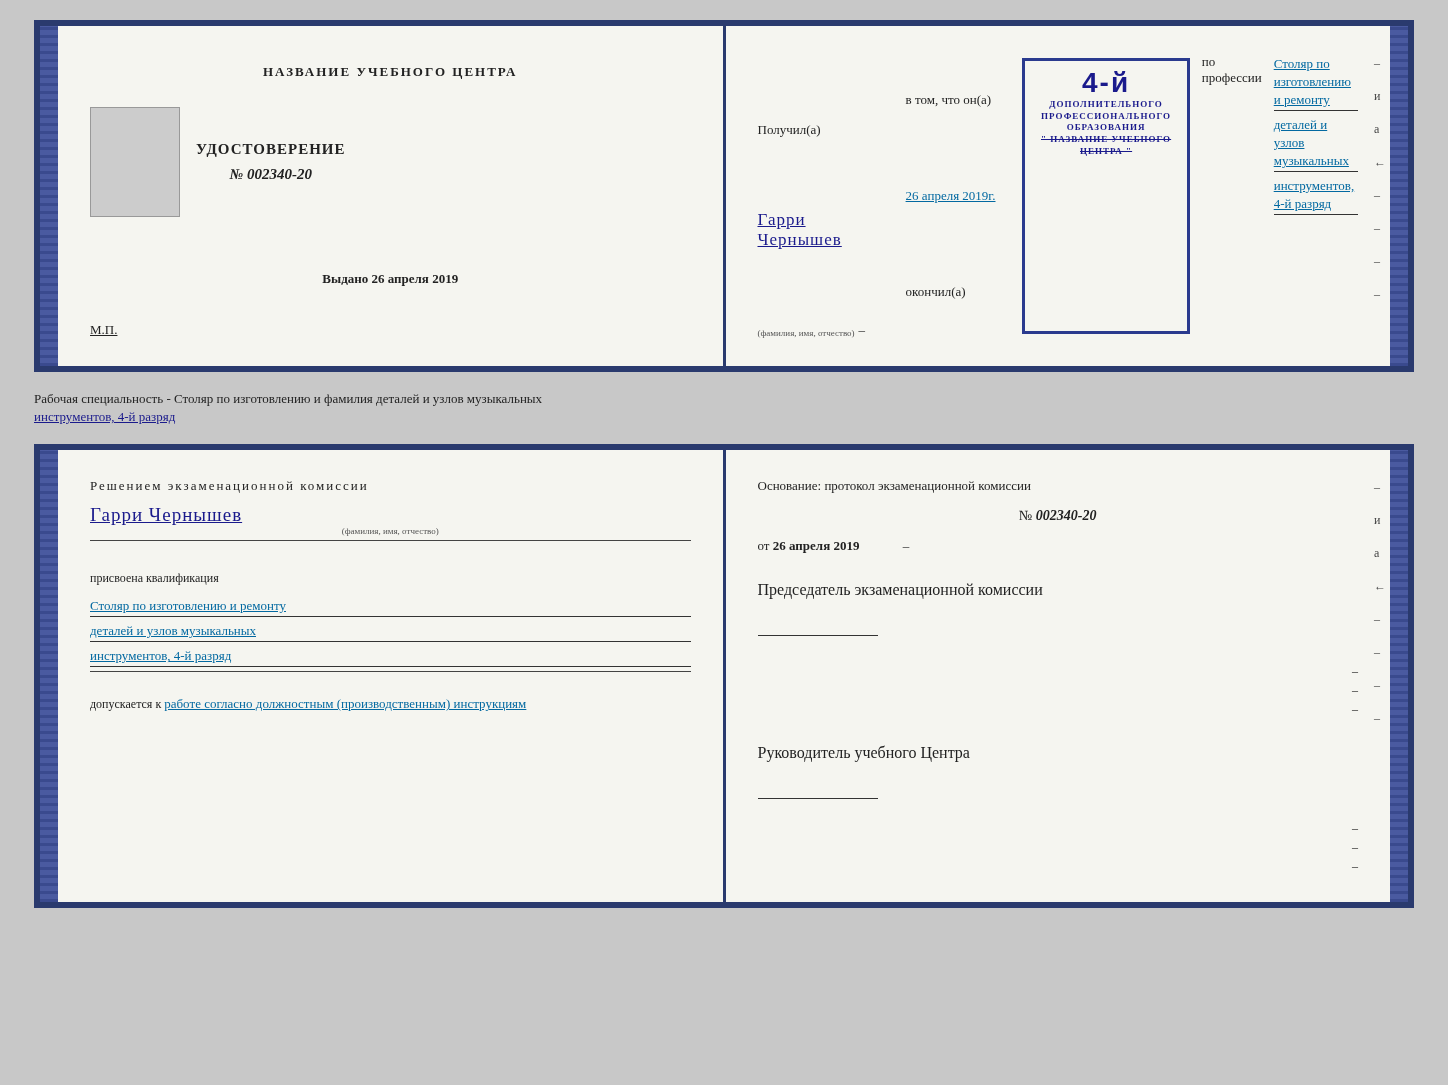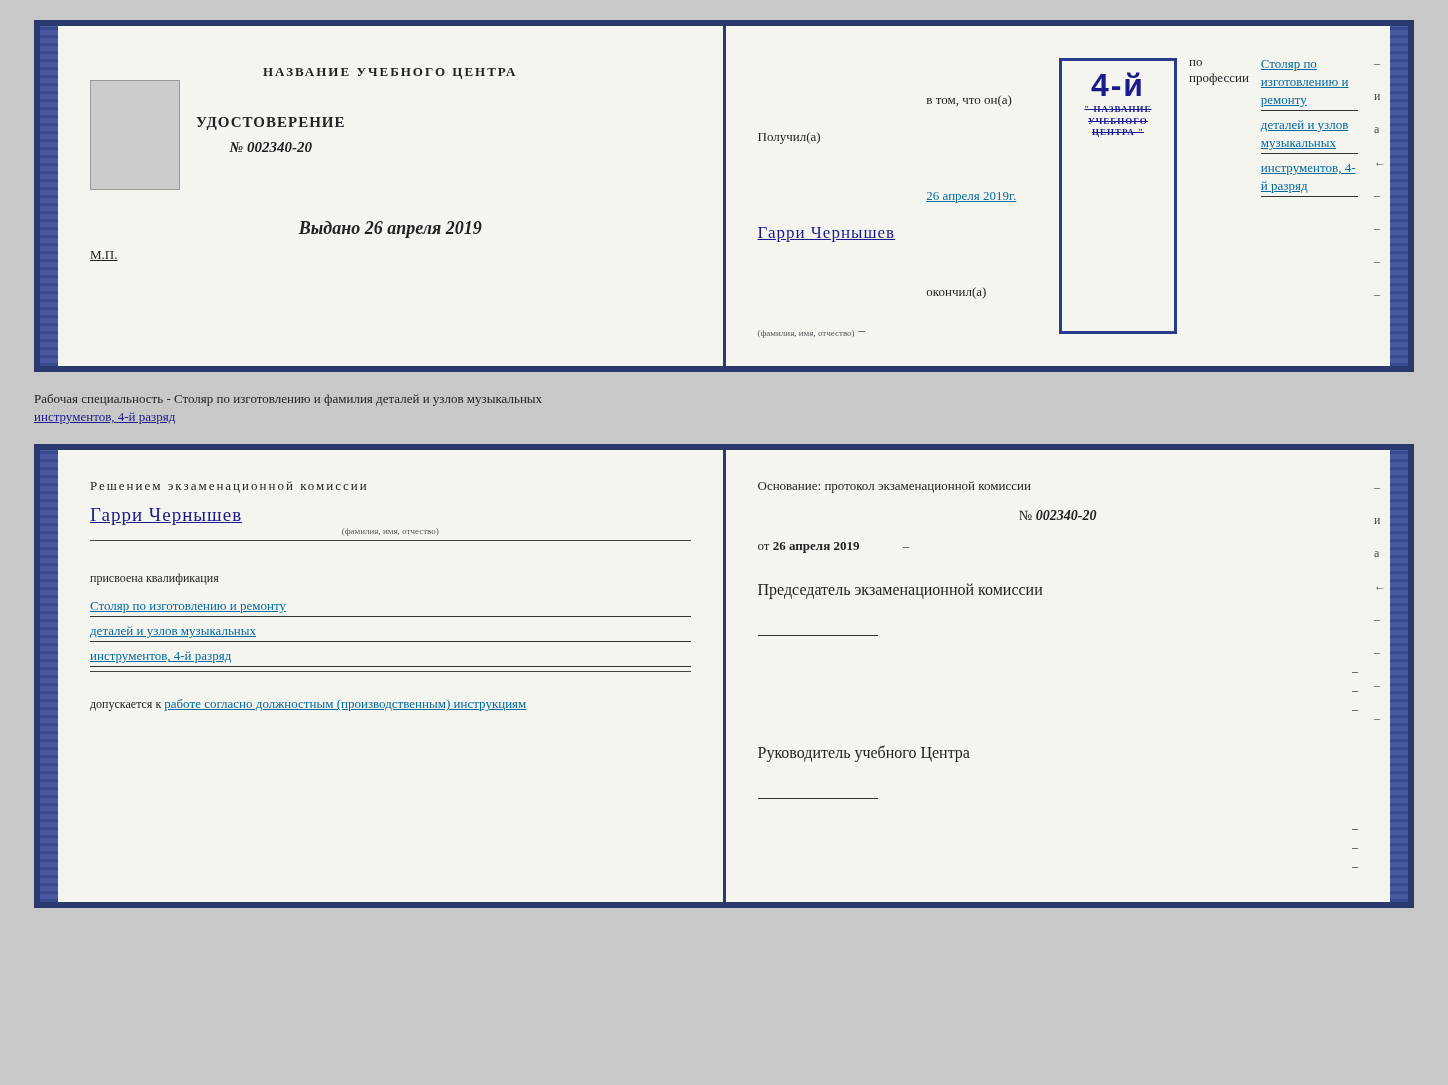--- a/index.html
+++ b/index.html
@@ -44,20 +44,21 @@
         #4a5aa0 3px, #4a5aa0 8px
       );
       flex-shrink: 0;
     }
 
     
     .top-doc .doc-left {
       display: flex;
       flex-direction: column;
       align-items: center;
+      justify-content: space-between;
       min-height: 340px;
     }
 
     .top-doc .doc-right {
       display: flex;
       flex-direction: row;
       gap: 12px;
       min-height: 340px;
     }
 
@@ -109,24 +110,23 @@
     }
 
     .left-text-section {
       display: flex;
       flex-direction: column;
       align-items: center;
       gap: 8px;
     }
 
     .issued-line {
-      font-size: 18px;
+      font-size: 13px;
       color: #222;
       margin-top: 28px;
-      font-style: italic;
     }
 
     .issued-line span {
       font-weight: bold;
     }
 
     .mp-line {
       font-size: 13px;
       color: #222;
       align-self: flex-start;
@@ -169,21 +169,21 @@
       border: 3px solid #2a3a8e;
       padding: 6px 10px;
       display: inline-block;
       text-align: center;
       position: relative;
       margin: 4px 0;
     }
 
     .stamp-box .stamp-big {
       font-family: 'Arial Black', sans-serif;
-      font-size: 32px;
+      font-size: 28px;
       font-weight: 900;
       color: #1a1a8c;
       letter-spacing: 2px;
     }
 
     .stamp-box .stamp-text {
       font-size: 9px;
       text-transform: uppercase;
       color: #1a1a8c;
       letter-spacing: 1px;
@@ -347,20 +347,21 @@
     </div>
 
     <div class="in-tom-line">
       <span style="font-size:13px;">в том, что он(а)</span>
       <span class="handwritten-small">26 апреля 2019г.</span>
       <span style="font-size:13px;">окончил(а)</span>
     </div>
 
     <div class="stamp-box">
       <div class="stamp-big">4-й</div>
+      <div class="stamp-text">ДОПОЛНИТЕЛЬНОГО ПРОФЕССИОНАЛЬНОГО ОБРАЗОВАНИЯ</div>
       <div class="stamp-text" style="text-decoration:line-through;">" НАЗВАНИЕ УЧЕБНОГО ЦЕНТРА "</div>
     </div>
 
     <div class="profession-label">по профессии</div>
 
     <div>
       <div class="underline-block">
         <span class="handwritten-small">Столяр по изготовлению и ремонту</span>
       </div>
       <div class="underline-block">

